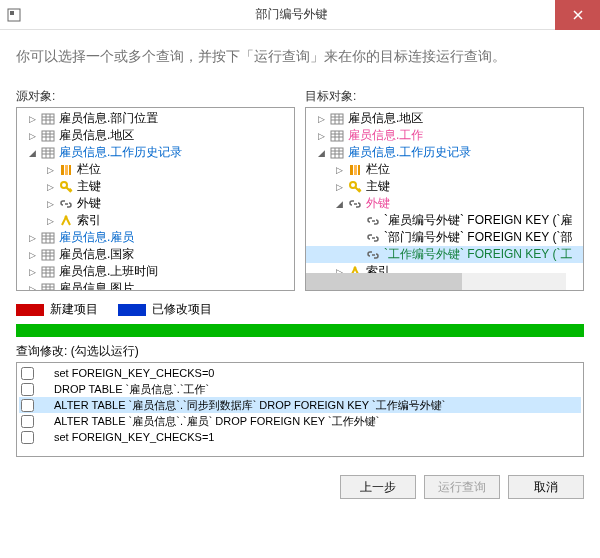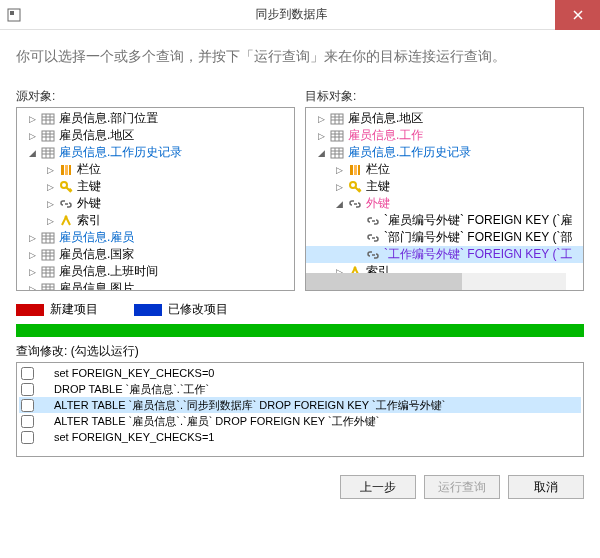--- a/index.html
+++ b/index.html
@@ -10,27 +10,27 @@
 .titlebar .close { width: 45px; height: 30px; background: #c75050; color: #fff; display: flex; align-items: center; justify-content: center; font-size: 14px; cursor: pointer; }
 .instruction { padding: 18px 16px 22px; color: #737373; font-size: 14px; }
 .panels { display: flex; gap: 10px; padding: 0 16px; }
 .panel { flex: 1; min-width: 0; }
 .panel-label { font-size: 12px; color: #333; margin-bottom: 2px; }
 .tree { border: 1px solid #a0a0a0; height: 184px; overflow: auto; background: #fff; padding: 2px 0; position: relative; }
 .tree-row { display: flex; align-items: center; height: 17px; white-space: nowrap; padding-right: 4px; }
 .tree-row.blue .label { color: #0066cc; }
 .tree-row.red .label { color: #ec4899; }
 .tree-row.sel { background: #cce8ff; }
-.tree-row.sel .label { color: #6d28d9; }
+.tree-row.sel .label { color: #15803d; }
 .indent { display: inline-block; }
 .expander { width: 11px; height: 11px; display: inline-flex; align-items: center; justify-content: center; margin-right: 2px; font-size: 9px; color: #666; cursor: pointer; }
 .expander.none { visibility: hidden; }
 .node-icon { width: 16px; height: 16px; display: inline-flex; align-items: center; justify-content: center; margin-right: 3px; font-size: 11px; }
 .label { font-size: 12px; }
-.legend { display: flex; gap: 36px; padding: 10px 16px 6px; align-items: center; }
+.legend { display: flex; gap: 20px; padding: 10px 16px 6px; align-items: center; }
 .legend-item { display: flex; align-items: center; gap: 6px; }
 .swatch { width: 28px; height: 12px; }
 .swatch.red { background: #cc0000; }
 .swatch.blue { background: #0033cc; }
 .progress { height: 13px; background: #00b800; margin: 0 16px; }
 .queries-label { padding: 6px 16px 2px; font-size: 12px; }
 .queries { border: 1px solid #a0a0a0; margin: 0 16px; height: 95px; overflow: auto; padding: 2px; }
 .query-row { display: flex; align-items: center; height: 16px; gap: 20px; padding: 0 2px; }
 .query-row.hl { background: #cce8ff; }
 .query-row input[type=checkbox] { width: 13px; height: 13px; }
@@ -49,21 +49,21 @@
 </head>
 <body>
 
 <div class="titlebar">
   <span class="icon">
     <svg width="14" height="14" viewBox="0 0 14 14">
         <rect x="1" y="1" width="12" height="12" fill="none" stroke="#666"></rect>
         <rect x="3" y="3" width="4" height="4" fill="#666"></rect>
       </svg>
   </span>
-  <span class="title">同步到数据库</span>
+  <span class="title">部门编号外键</span>
   <div class="close">
     <svg width="10" height="10" viewBox="0 0 10 10">
         <path d="M1 1L9 9M9 1L1 9" stroke="#fff" stroke-width="1.5"></path>
       </svg>
   </div>
 </div>
 
 <div class="instruction">你可以选择一个或多个查询，并按下「运行查询」来在你的目标连接运行查询。</div>
 
 <div class="panels">

